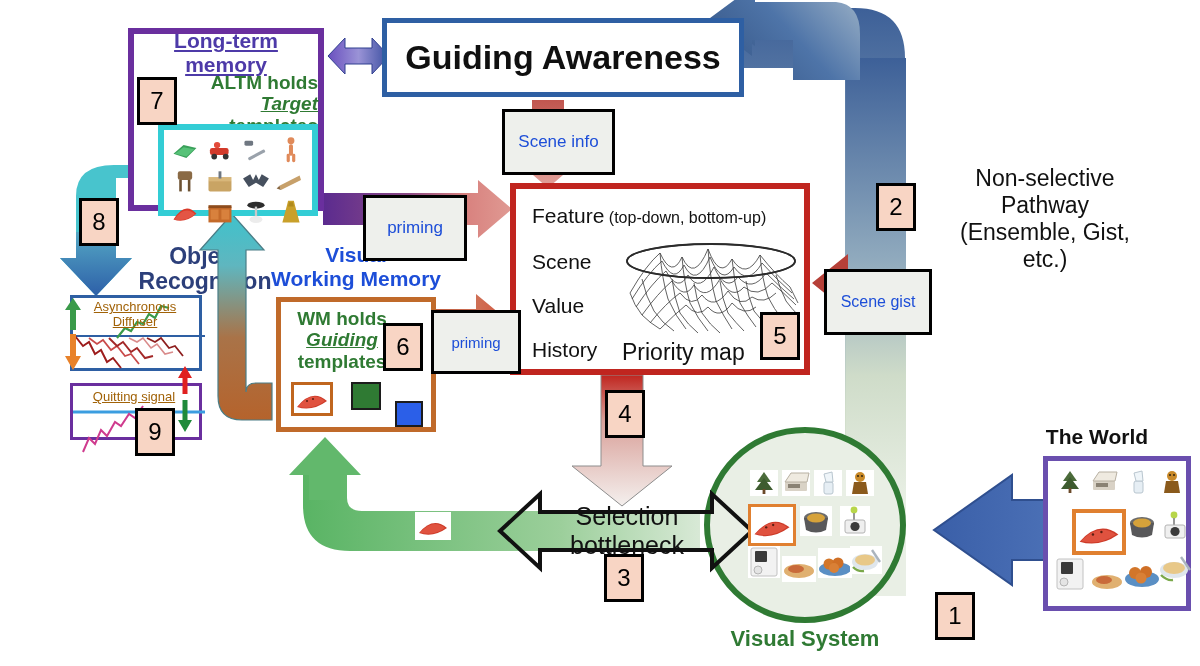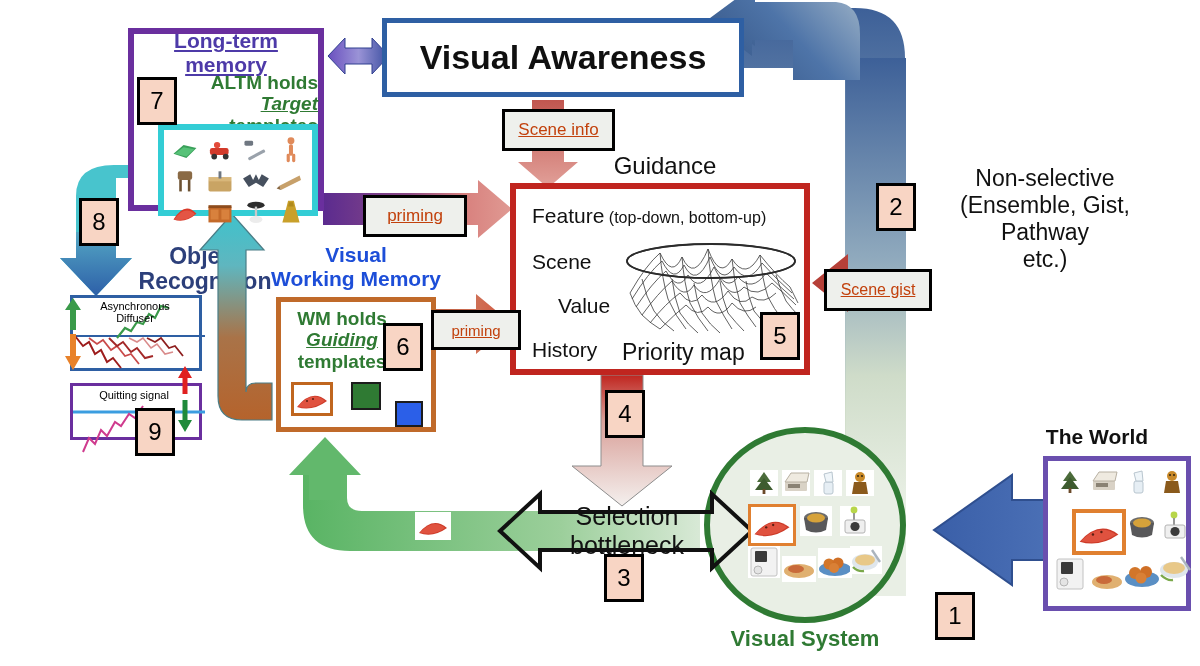--- a/index.html
+++ b/index.html
@@ -12,23 +12,23 @@
   
   .numtag{
     background:#f8d5c4;border:3px solid #000;color:#000;
     font-size:24px;font-weight:400;line-height:1;
     display:flex;align-items:center;justify-content:center;
     z-index:60;
   }
 
   
   .chip{
-    background:#eef0ec;border:3px solid #000;color:#c2410c;
+    background:#eef0ec;border:3px solid #000;color:#1d4ed8;
     display:flex;align-items:center;justify-content:center;
-    font-size:17px;z-index:55;padding:4px 6px;white-space:nowrap;text-decoration:underline;
+    font-size:17px;z-index:55;padding:16px 6px;white-space:nowrap;
   }
 
   
   .box{background:#fff;box-sizing:border-box;}
   #va-box{border:5px solid #2e5fa3;}
   #va-title{font-size:34px;font-weight:700;color:#101010;}
   #ltm-box{border:6px solid #6a2f9e;}
   #ltm-title{font-size:21px;font-weight:700;color:#4d3aa8;text-decoration:underline;}
   #guid-box{border:6px solid #c0251f;}
   #vwm-box{border:5px solid #c06a2a;}
@@ -50,21 +50,21 @@
   #pm-label{font-size:23px;color:#111;}
   #guid-heading{font-size:24px;color:#111;}
   #nsp-text{font-size:23px;color:#111;line-height:1.18;text-align:center;}
   #world-title{font-size:21px;font-weight:700;color:#111;}
   #vs-title{font-size:22px;font-weight:700;color:#2f7a33;}
   #objrec-title{font-size:23px;font-weight:700;color:#2c3f7a;line-height:1.1;text-align:center;}
   #vwm-title{font-size:21px;font-weight:700;color:#1d4ed8;line-height:1.12;text-align:center;}
 
   .minibox{border:3px solid #2e5fa3;background:#fff;box-sizing:border-box;}
   .minibox.purple{border:3px solid #6a2f9e;}
-  .mini-label{font-size:11px;color:#000000;}
+  .mini-label{font-size:13px;color:#a16207;text-decoration:underline;}
 
   #sb-text{font-size:25px;color:#111;}
   .wm-swatch{box-sizing:border-box;}
 </style>
 </head>
 <body>
 
 <div id="stage">
 
   <svg class="abs" style="left:0;top:0;width:1200px;height:666px;z-index:5" viewBox="0 0 1200 666">
@@ -161,21 +161,21 @@
 
     <path d="M 1012 500 L 1012 475 L 934 530 L 1012 585 L 1012 560 L 1046 560 L 1046 500 Z" fill="url(#gradWorldArrow)" stroke="#2f4f8f" stroke-width="2"></path>
 
     <path d="M 272 383 L 272 420 L 242 420 Q 218 420 218 396 L 218 250 L 200 250 L 232 214 L 264 250 L 246 250 L 246 392 Q 246 383 256 383 Z" fill="url(#gradElbowL)" stroke="#4a7d86" stroke-width="1.2"></path>
 
     <path d="M 160 165 L 160 200 Q 160 178 138 178 L 116 178 L 116 258 L 132 258 L 96 296 L 60 258 L 76 258 L 76 196 Q 76 165 114 165 Z" fill="#48c4cd"></path>
     <path d="M 76 232 L 116 232 L 116 258 L 132 258 L 96 296 L 60 258 L 76 258 Z" fill="url(#gradBlueDown)"></path>
   </svg>
 
   <div class="abs box ctr" id="va-box" style="left:382px;top:18px;width:362px;height:79px;z-index:20">
-    <span id="va-title">Visual Awareness</span>
+    <span id="va-title">Guiding Awareness</span>
   </div>
 
   <div class="abs chip" style="left:502px;top:109px;width:95px;height:28px;">
     <span>Scene info</span>
   </div>
 
   <div class="abs box" id="ltm-box" style="left:128px;top:28px;width:196px;height:183px;z-index:20">
     <div class="abs ctr" id="ltm-title" style="left:0;top:6px;width:100%;height:26px;">Long-term memory</div>
     <div class="abs gtxt" style="left:34px;top:38px;width:150px;text-align:right;">
       <div>ALTM holds</div>
@@ -347,27 +347,26 @@
     <div class="abs wm-swatch" style="left:114px;top:99px;width:28px;height:26px;background:#2b5fe8;border:2px solid #1c1c1c;"></div>
   </div>
   <div class="abs numtag" style="left:383px;top:323px;width:34px;height:42px;z-index:40">
     <span>6</span>
   </div>
 
   <div class="abs chip" style="left:431px;top:310px;width:72px;height:26px;font-size:15px;">
     <span>priming</span>
   </div>
 
-  <div class="abs" id="guid-heading" style="left:600px;top:152px;width:130px;text-align:center;z-index:22">Guidance</div>
   <div class="abs box" id="guid-box" style="left:510px;top:183px;width:300px;height:192px;z-index:20">
     <div class="abs gl" style="left:16px;top:16px;">
       <span>Feature</span><small> (top-down, bottom-up)</small>
     </div>
     <div class="abs gl" style="left:16px;top:62px;">Scene</div>
-    <div class="abs gl" style="left:16px;top:106px;margin-left:26px;">Value</div>
+    <div class="abs gl" style="left:16px;top:106px;">Value</div>
     <div class="abs gl" style="left:16px;top:150px;">History</div>
 
     <svg class="abs" style="left:100px;top:46px;width:190px;height:100px" viewBox="0 0 190 100">
       <ellipse cx="95" cy="26" rx="84" ry="17" fill="none" stroke="#2b2b2b" stroke-width="1.6"></ellipse>
       <g stroke="#3a3a3a" stroke-width="0.8" fill="none">
         <path d="M14 58 Q30 30 44 18 Q56 44 66 22 Q78 48 92 14 Q104 46 116 24 Q130 46 144 20 Q160 40 174 52"></path>
         <path d="M16 64 Q32 38 46 26 Q58 50 68 30 Q80 54 94 22 Q106 52 118 32 Q132 52 146 28 Q162 46 176 58"></path>
         <path d="M20 72 Q36 48 50 36 Q62 58 72 40 Q84 60 98 32 Q110 58 122 42 Q136 58 150 38 Q164 52 178 64"></path>
         <path d="M26 80 Q42 58 56 46 Q68 66 78 50 Q90 68 104 44 Q116 66 128 52 Q142 64 156 48 Q168 58 180 70"></path>
         <path d="M34 88 Q50 68 64 58 Q76 74 86 60 Q98 76 112 56 Q124 74 136 62 Q148 70 160 58"></path>
@@ -398,22 +397,22 @@
 
   <div class="abs chip" style="left:824px;top:269px;width:90px;height:28px;font-size:16px;z-index:56">
     <span>Scene gist</span>
   </div>
 
   <div class="abs numtag" style="left:876px;top:183px;width:34px;height:42px;z-index:40">
     <span>2</span>
   </div>
   <div class="abs" id="nsp-text" style="left:925px;top:165px;width:240px;">
     <div>Non-selective</div>
+    <div>Pathway</div>
     <div>(Ensemble, Gist,</div>
-    <div>Pathway</div>
     <div>etc.)</div>
   </div>
 
   <div class="abs numtag" style="left:605px;top:390px;width:34px;height:42px;z-index:40">
     <span>4</span>
   </div>
 
   <div class="abs ctr" id="sb-text" style="left:516px;top:516px;width:222px;height:30px;z-index:40">Selection bottleneck</div>
   <div class="abs numtag" style="left:604px;top:554px;width:34px;height:42px;z-index:40">
     <span>3</span>

